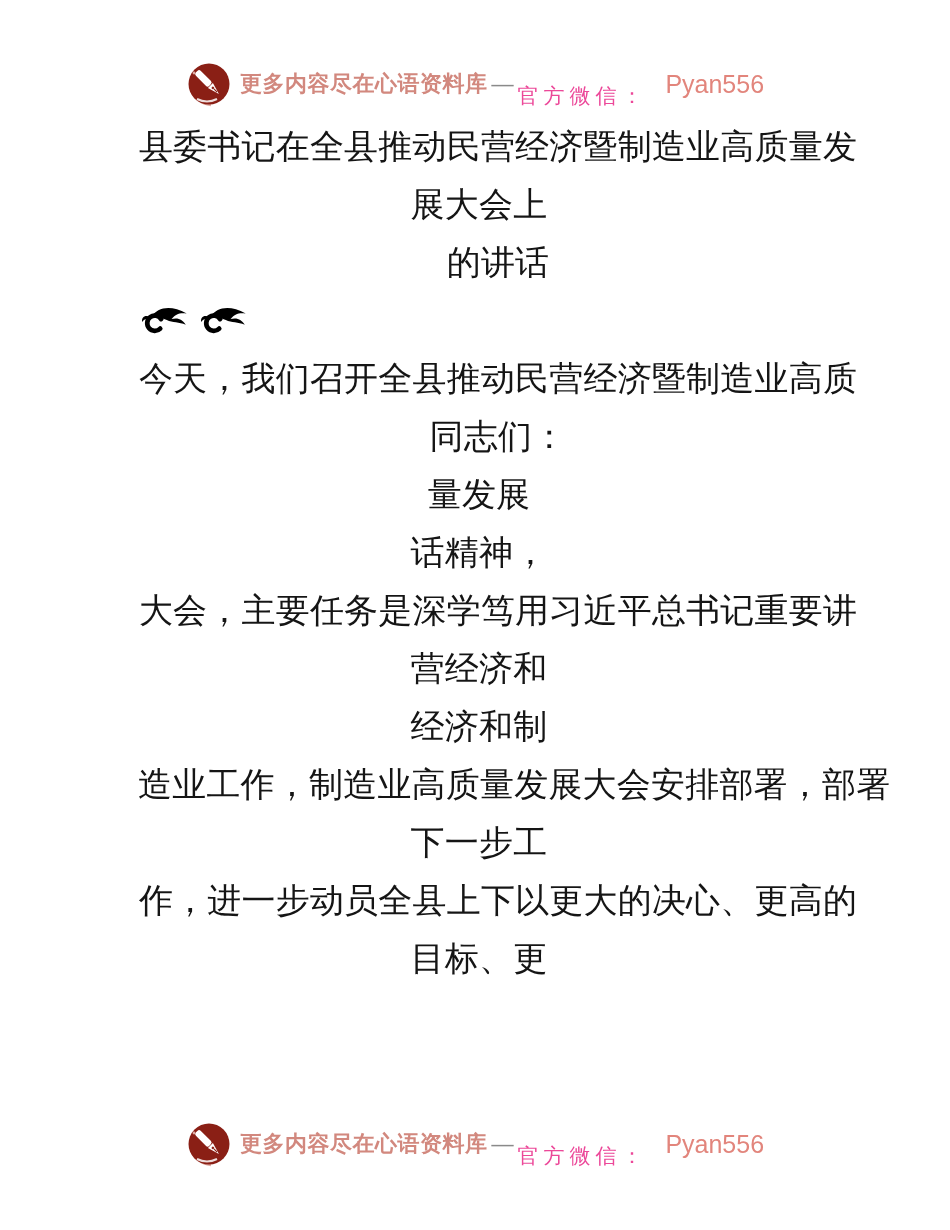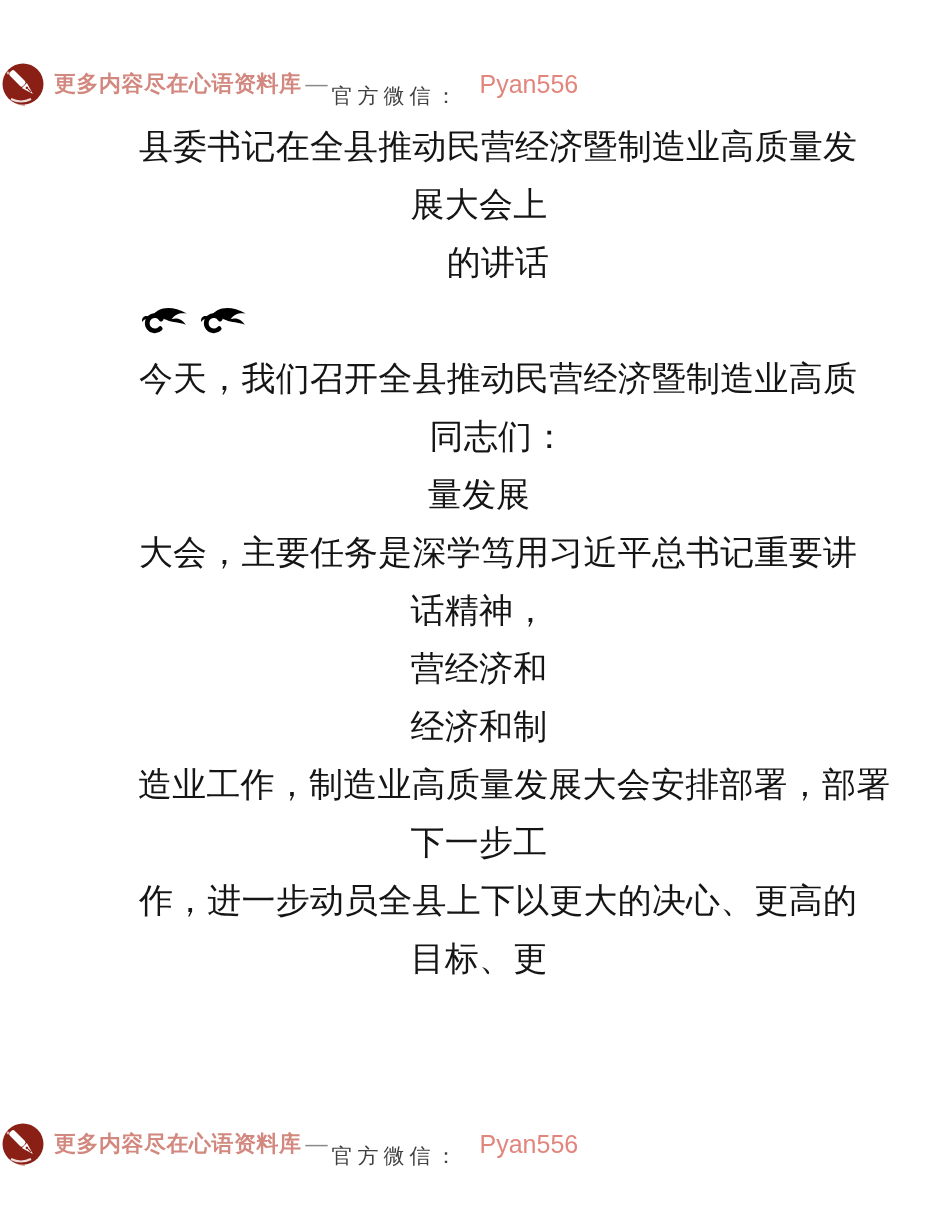--- a/index.html
+++ b/index.html
@@ -11,37 +11,37 @@
   .page {
     position: relative;
     width: 950px; height: 1230px;
     background: #ffffff;
     overflow: hidden;
   }
 
   
   .watermark {
     position: absolute; left: 0; width: 100%;
-    display: flex; align-items: center;
+    display: flex; justify-content: center; align-items: center;
     gap: 8px;
     white-space: nowrap;
   }
   .wm-top    { top: 58px; }
   .wm-bottom { top: 1118px; }
   .wm-logo { width: 46px; height: 46px; flex: 0 0 auto; }
   .wm-brand {
     font-size: 22px; font-weight: bold;
     color: #d2887e; letter-spacing: 0.5px;
   }
   .wm-sep {
     font-size: 22px; color: #8a8a8a; font-weight: bold;
     margin: 0 -4px;
   }
   .wm-label {
-    font-size: 21px; color: #404040;
+    font-size: 21px; color: #ec4899;
     letter-spacing: 5px;
     margin-top: 24px;
   }
   .wm-account {
     font-family: "Liberation Sans", "DejaVu Sans", sans-serif;
     font-size: 25px; color: #e2857c;
     margin-left: 10px;
   }
 
   
@@ -103,22 +103,22 @@
       <svg class="fleuron" viewBox="0 0 52 38">
         <path d="M22 27 a 8 8 0 1 1 1 -10" fill="none" stroke="#000" stroke-width="5" stroke-linecap="round"></path>
         <path d="M12 15 C 20 4 33 2 50 11 C 42 10 38 12 34 17 C 41 15 46 18 49 23 C 42 20 35 21 29 18 C 23 15 17 15 12 15 Z" fill="#000"></path>
         <path d="M12 15 C 6 12 2 15 3 20 C 5 17 8 16 12 17 Z" fill="#000"></path>
       </svg>
     </div>
 
     <div class="line indent">今天，我们召开全县推动民营经济暨制造业高质</div>
     <div class="line indent">同志们：</div>
     <div class="line">量发展</div>
+    <div class="line">话精神，</div>
     <div class="line indent">大会，主要任务是深学笃用习近平总书记重要讲</div>
-    <div class="line">话精神，</div>
     <div class="line">营经济和</div>
     <div class="line">经济和制</div>
     <div class="line indent">造业工作，制造业高质量发展大会安排部署，部署</div>
     <div class="line">下一步工</div>
     <div class="line indent">作，进一步动员全县上下以更大的决心、更高的</div>
     <div class="line">目标、更</div>
   </div>
 
   <div class="watermark wm-bottom">
     <svg class="wm-logo" viewBox="0 0 46 46">

